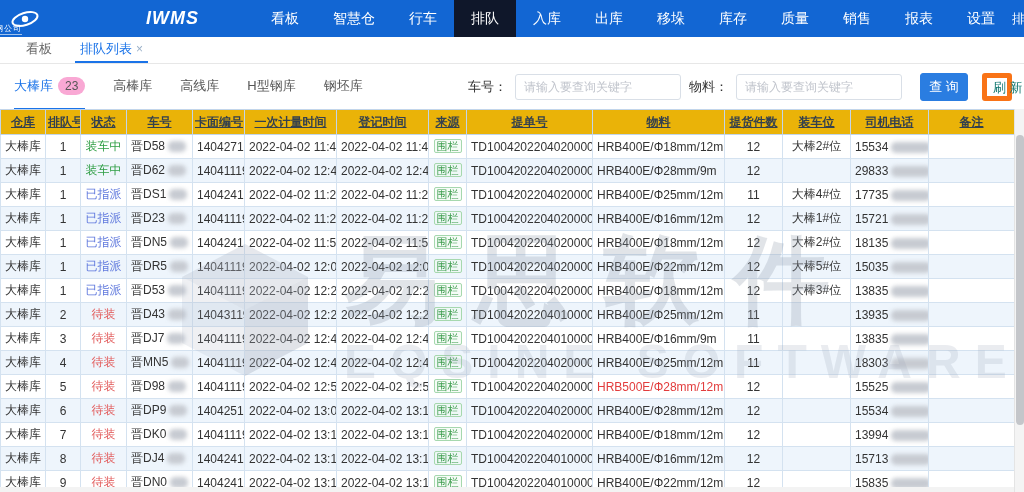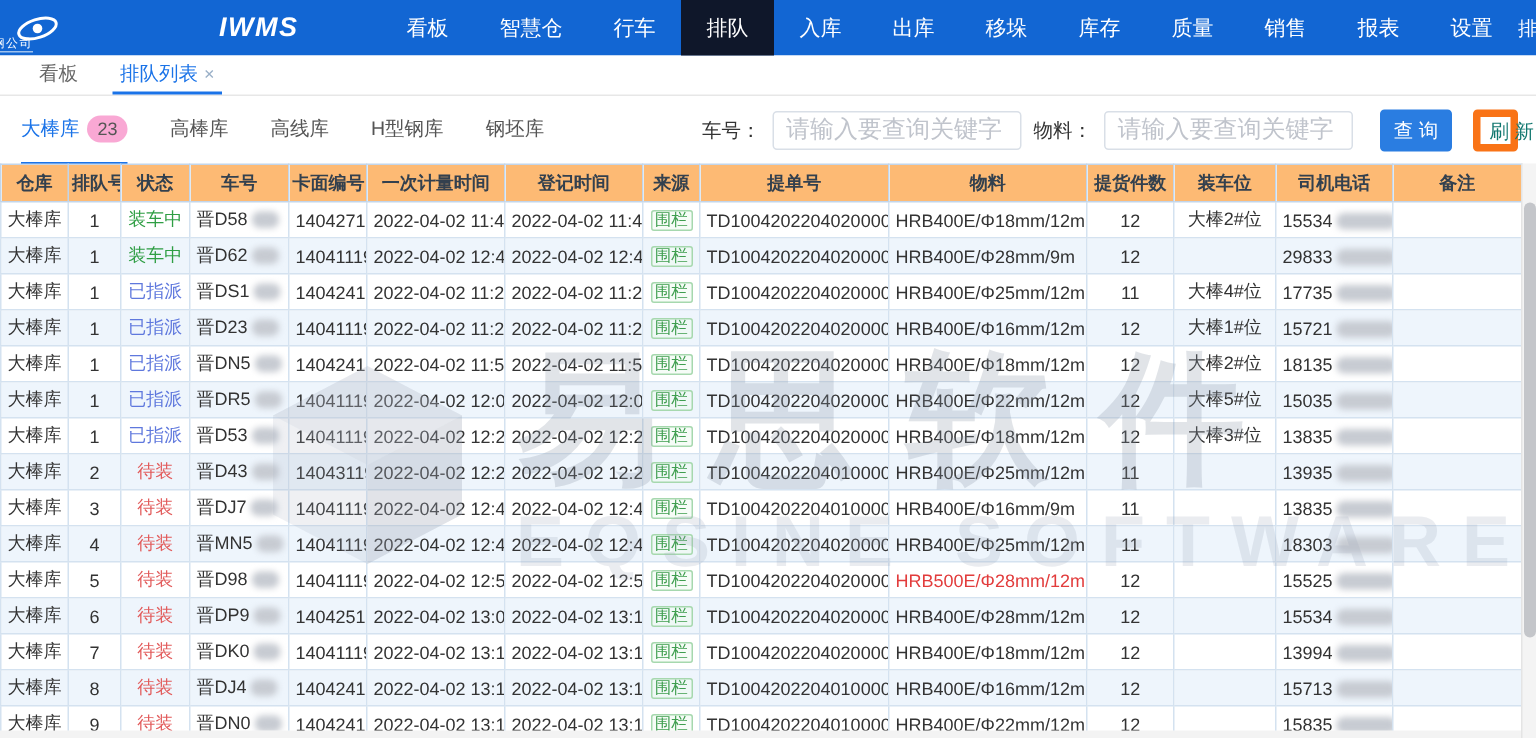--- a/index.html
+++ b/index.html
@@ -24,29 +24,29 @@
   .tab.active{color:#1a73e8;border-bottom-color:#1a73e8;}
   .tab-close{color:#9ab0c8;font-size:12px;}
   
   .toolbar{height:45px;display:flex;align-items:center;padding:0 12px 0 14px;}
   .wtabs{display:flex;gap:28px;font-size:13px;color:#555;align-items:center;height:100%;}
   .wtab{display:flex;align-items:center;gap:5px;cursor:pointer;height:100%;border-bottom:2px solid transparent;}
   .wtab.active{color:#1a73e8;border-bottom-color:#1a73e8;}
   .wtab-badge{background:#f9a8d4;border-radius:9px;padding:0 7px;color:#555;font-size:12px;line-height:18px;}
   .filters{margin-left:auto;display:flex;align-items:center;gap:8px;font-size:13px;color:#333;}
   .filter-label{white-space:nowrap;font-family:Liberation Serif, serif;}
-  .filter-input{width:148px;height:24px;border:1px solid #d9dfe7;border-radius:3px;padding:0 8px;font-size:16px;color:#333;outline:none;font-family:inherit;}
+  .filter-input{width:148px;height:24px;border:1px solid #d9dfe7;border-radius:3px;padding:0 8px;font-size:12px;color:#333;outline:none;font-family:inherit;}
   .filter-input::placeholder{color:#c0c4cc;}
   .btn{height:28px;border-radius:3px;font-size:13px;cursor:pointer;font-family:inherit;white-space:nowrap;}
   .btn-primary{background:#2a7de1;color:#fff;border:1px solid #2a7de1;width:48px;margin-left:10px;}
   .btn-plain{background:#fff;border:5px solid #f97316;color:#0f766e;width:30px;margin-left:6px;}
   
   .table-wrap{position:relative;width:1024px;height:384px;}
   table{border-collapse:collapse;table-layout:fixed;width:1014px;font-size:12px;color:#333;}
-  th{background:#fdba74;border:1px solid #c2d5ea;height:24px;font-weight:bold;color:#33404e;font-size:12px;padding:0 2px;overflow:hidden;white-space:nowrap;text-align:center;}
+  th{background:#eab308;border:1px solid #c2d5ea;height:24px;font-weight:bold;color:#33404e;font-size:12px;padding:0 2px;overflow:hidden;white-space:nowrap;text-align:center;text-decoration:underline;}
   td{border:1px solid #d4e2f0;height:23px;padding:0 4px;overflow:hidden;white-space:nowrap;background:#fff;}
   tr.alt td{background:#eef5fc;}
   .c{text-align:center;}
   .status-loading{color:#2f9e44;}
   .status-assigned{color:#5f78dd;}
   .status-waiting{color:#e25b5b;}
   .src-badge{color:#3f9e4f;border:1px solid #a6d8ae;font-size:11px;padding:0 2px;border-radius:2px;background:rgba(240,250,242,.6);}
   .mat-alert{color:#e23c3c;margin-left:44px;}
   .redact{display:inline-block;height:11px;border-radius:5px;background:#c7cbd2;filter:blur(2px);vertical-align:middle;margin-left:3px;}
   .rplate{width:18px;}

